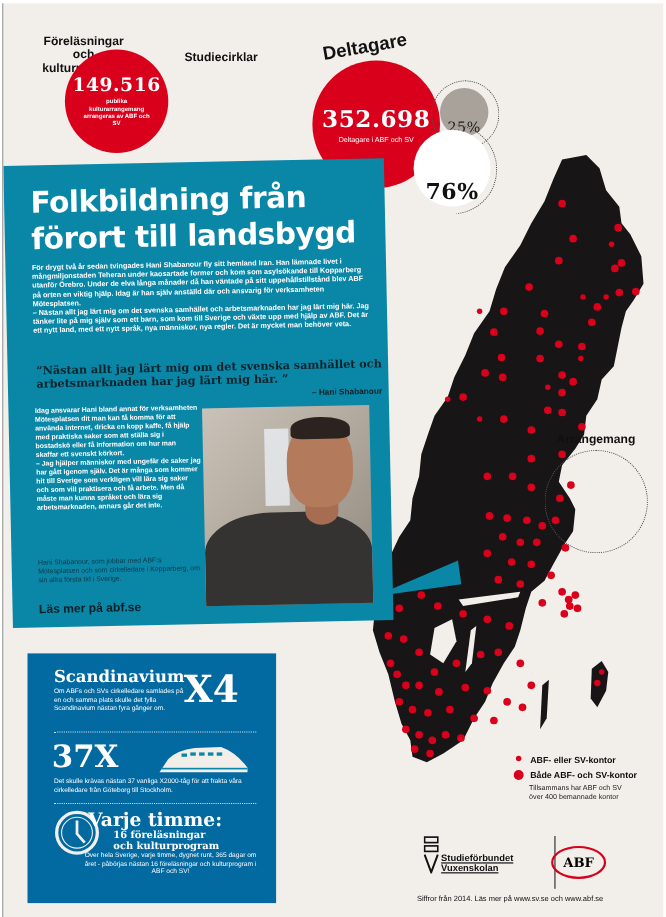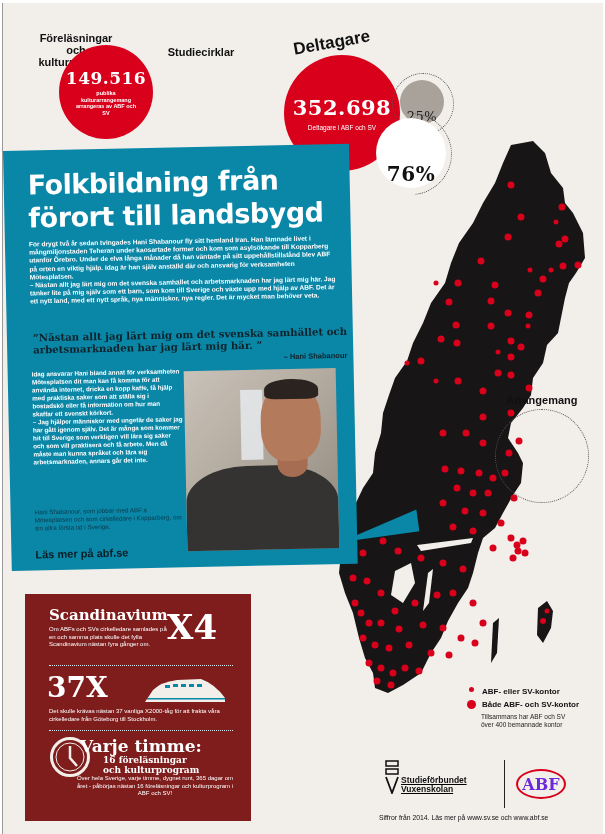--- a/index.html
+++ b/index.html
@@ -26,38 +26,38 @@
   .readmore { position: absolute; left: 24px; top: 398px; color: #0c1e25; font-size: 11px; font-weight: bold; }
   .photo { position: absolute; left: 176px; top: 224px; width: 152px; height: 180px; background: linear-gradient(135deg, #c9c2b8 0%, #b6ada2 40%, #8d857b 100%); overflow: hidden; }
   .photo .wall { position: absolute; left: 56px; top: 20px; width: 22px; height: 70px; background: #e8eef2; opacity: 0.8; }
   .photo .head { position: absolute; left: 76px; top: 14px; width: 60px; height: 78px; border-radius: 45% 45% 40% 40%; background: #b47a5c; }
   .photo .hair { position: absolute; left: 80px; top: 10px; width: 54px; height: 20px; border-radius: 50% 50% 20% 20%; background: #2a2320; }
   .photo .shirt { position: absolute; left: 0px; top: 96px; width: 152px; height: 90px; border-radius: 40% 40% 0 0; background: #353331; }
   .photo .neck { position: absolute; left: 92px; top: 84px; width: 30px; height: 24px; background: #a66d52; border-radius: 0 0 50% 50%; }
   .tail { position: absolute; left: 334px; top: 494px; width: 0; height: 0; border-top: 18px solid transparent; border-bottom: 22px solid #0a86a7; border-left: 80px solid transparent; transform: rotate(-8deg); }
 
   
-  .facts { position: absolute; left: 22px; top: 591px; width: 226px; height: 227px; background: #7f1d1d; }
+  .facts { position: absolute; left: 22px; top: 591px; width: 226px; height: 227px; background: #0369a1; }
   .f-title { position: absolute; color: #fff; font-family: "DejaVu Serif", serif; font-weight: bold; }
   .f-text { position: absolute; color: #fff; font-size: 6px; line-height: 7.5px; }
   .dotted { position: absolute; left: 24px; width: 184px; border-top: 1px dotted #cfe8f0; }
 
   
   .map { position: absolute; left: 330px; top: 130px; width: 280px; height: 570px; }
   .legend { position: absolute; left: 464px; top: 684px; font-size: 8px; font-weight: bold; color: #111; }
   .legend-row { display: flex; align-items: flex-start; margin-bottom: 4px; }
   .dot-s { width: 5px; height: 5px; border-radius: 50%; background: #d8001b; margin-right: 8px; margin-left: 2px; }
   .dot-l { width: 9px; height: 9px; border-radius: 50%; background: #d8001b; margin-right: 6px; }
   .legend-note { font-size: 6.5px; font-weight: normal; margin-left: 14px; line-height: 8px; color: #222; }
 
   
   .sv-logo { position: absolute; left: 382px; top: 757px; display: flex; align-items: flex-end; text-decoration: underline; }
   .sv-text { font-size: 8.5px; font-weight: bold; line-height: 9px; color: #111; margin-left: 2px; }
   .vline { position: absolute; left: 501px; top: 757px; width: 1px; height: 48px; background: #222; }
-  .abf { position: absolute; left: 513px; top: 766px; width: 50px; height: 30px; border: 2px solid #d8001b; border-radius: 50%; color: #6d28d9; font-family: "DejaVu Serif", serif; font-weight: bold; font-size: 16px; display: flex; align-items: center; justify-content: center; }
+  .abf { position: absolute; left: 498px; top: 766px; width: 50px; height: 30px; border: 2px solid #d8001b; border-radius: 50%; color: #000000; font-family: "DejaVu Serif", serif; font-weight: bold; font-size: 12px; display: flex; align-items: center; justify-content: center; }
   .footer-note { position: absolute; left: 376px; top: 811px; font-size: 6.8px; color: #111; }
 </style>
 </head>
 <body>
 
 <div class="page">
 
   <div class="stat-label" style="left:30px;top:29px;width:86px;">Föreläsningar och kulturprogram</div>
   <div class="circle red" style="left:25px;top:42px;width:94px;height:94px;margin-left:31px;">
     <div class="serif-big" style="font-size:17px;">149.516</div>

